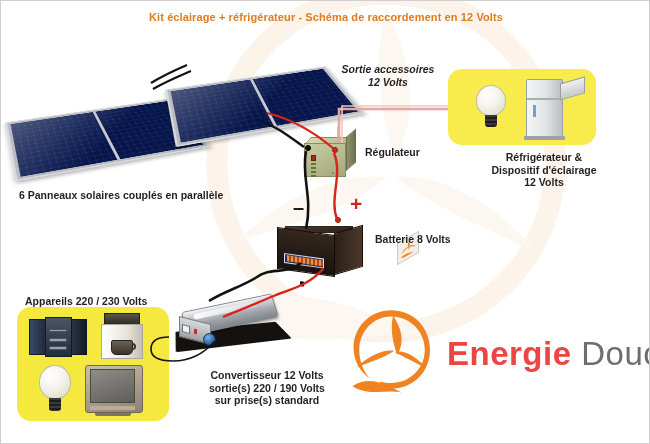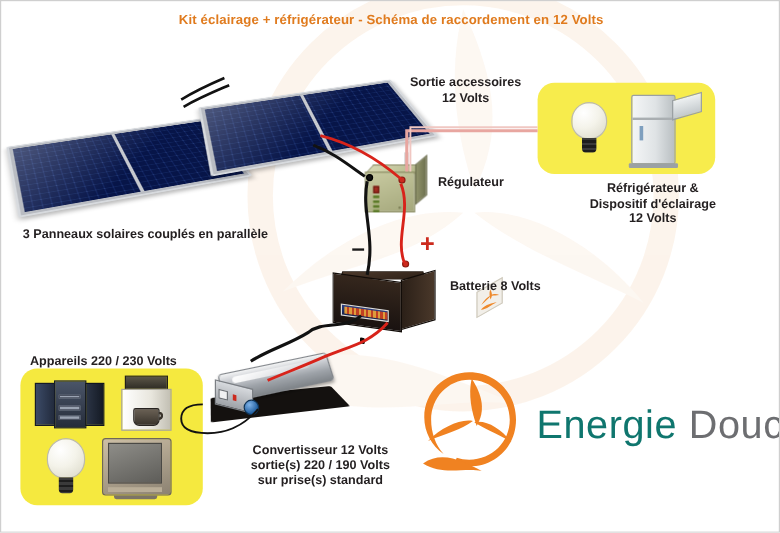--- a/index.html
+++ b/index.html
@@ -345,21 +345,21 @@
   .wires svg{ width:650px; height:444px; display:block; }
 
   
   #brand{ position:absolute; left:338px; top:300px; width:300px; height:108px; }
   #brand .mark{ position:absolute; left:0; top:2px; width:104px; height:104px; }
   #brand .mark svg{ width:100%; height:100%; display:block; }
   #brand .wordmark{
     position:absolute; left:108px; top:34px;
     font-size:33px; letter-spacing:.5px; white-space:nowrap;
   }
-  #brand .w1{ color:#0f766e; font-weight:normal; }
+  #brand .w1{ color:#ef4444; font-weight:bold; }
   #brand .w2{ color:#6d6e71; font-weight:normal; }
 </style>
 </head>
 <body>
 
 <div id="stage">
 
   <div class="wm-wrap">
     <div class="wm-logo">
       <svg viewBox="0 0 200 200" aria-hidden="true">
@@ -505,25 +505,25 @@
       <path d="M333 152 C342 174 328 198 336 218" stroke="#D8231A" stroke-width="2.4" fill="none"></path>
 
       <path d="M300 262 C286 274 268 266 256 276 C240 286 224 290 208 300" stroke="#121212" stroke-width="2.6" fill="none"></path>
 
       <path d="M322 268 C306 286 288 288 270 296 C252 304 236 310 222 316" stroke="#D8231A" stroke-width="2.4" fill="none"></path>
 
       <path d="M214 340 C200 356 186 360 172 360 C158 360 150 356 150 348 C150 340 156 336 168 336" stroke="#121212" stroke-width="1.6" fill="none"></path>
     </svg>
   </div>
 
-  <div class="lbl ctr" style="left:312px; top:62px; width:150px;">Sortie accessoires
+  <div class="lbl ctr" style="left:312px; top:62px; width:150px;font-style:italic;">Sortie accessoires
 12 Volts</div>
   <div class="lbl" style="left:364px; top:145px;">Régulateur</div>
   <div class="lbl" style="left:374px; top:232px;">Batterie 8 Volts</div>
-  <div class="lbl" style="left:18px; top:188px;">3 Panneaux solaires couplés en parallèle</div>
+  <div class="lbl" style="left:18px; top:188px;">6 Panneaux solaires couplés en parallèle</div>
   <div class="lbl ctr" style="left:455px; top:150px; width:176px;">Réfrigérateur &amp;
 Dispositif d'éclairage
 12 Volts</div>
   <div class="lbl" style="left:24px; top:294px;">Appareils 220 / 230 Volts</div>
   <div class="lbl ctr" style="left:180px; top:368px; width:172px;">Convertisseur 12 Volts
 sortie(s) 220 / 190 Volts
 sur prise(s) standard</div>
 
   <div id="brand">
     <div class="mark">

